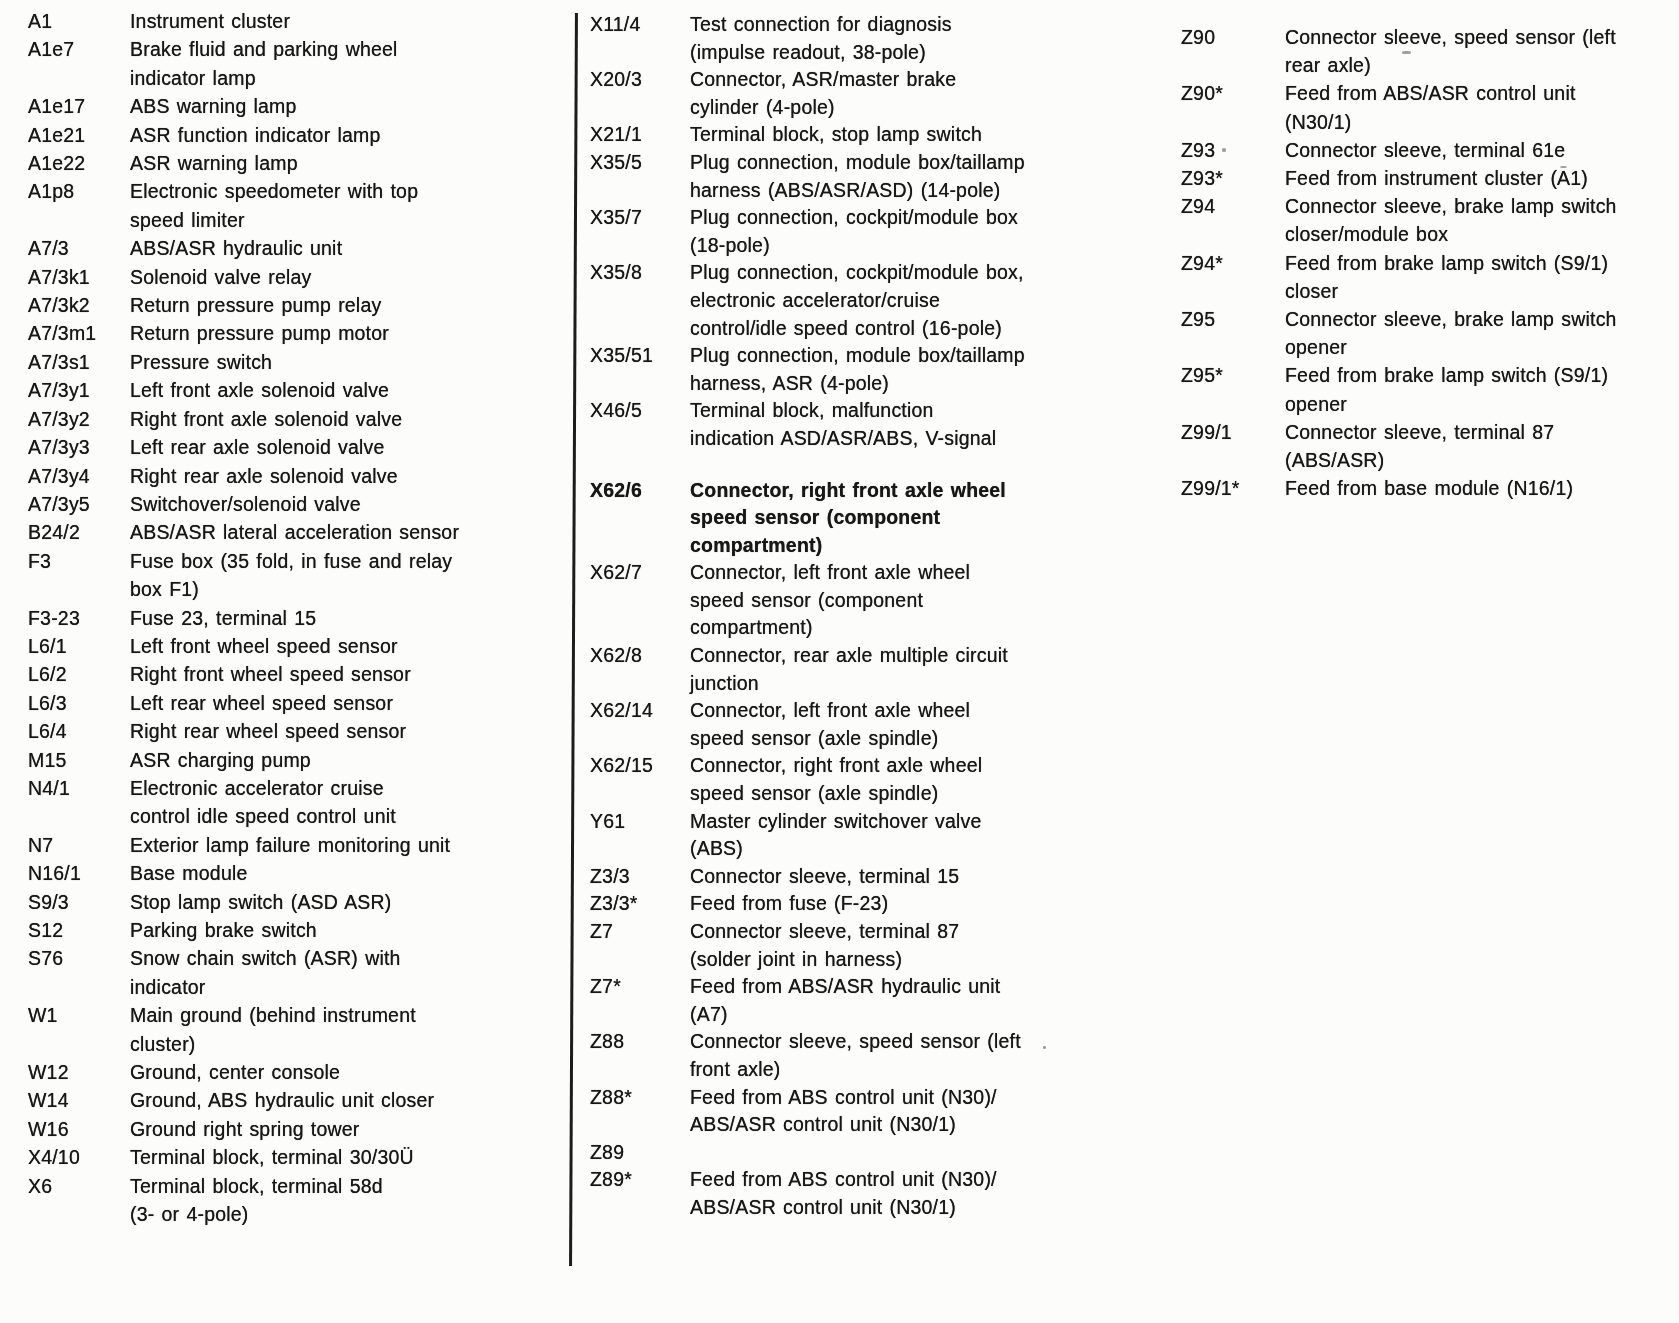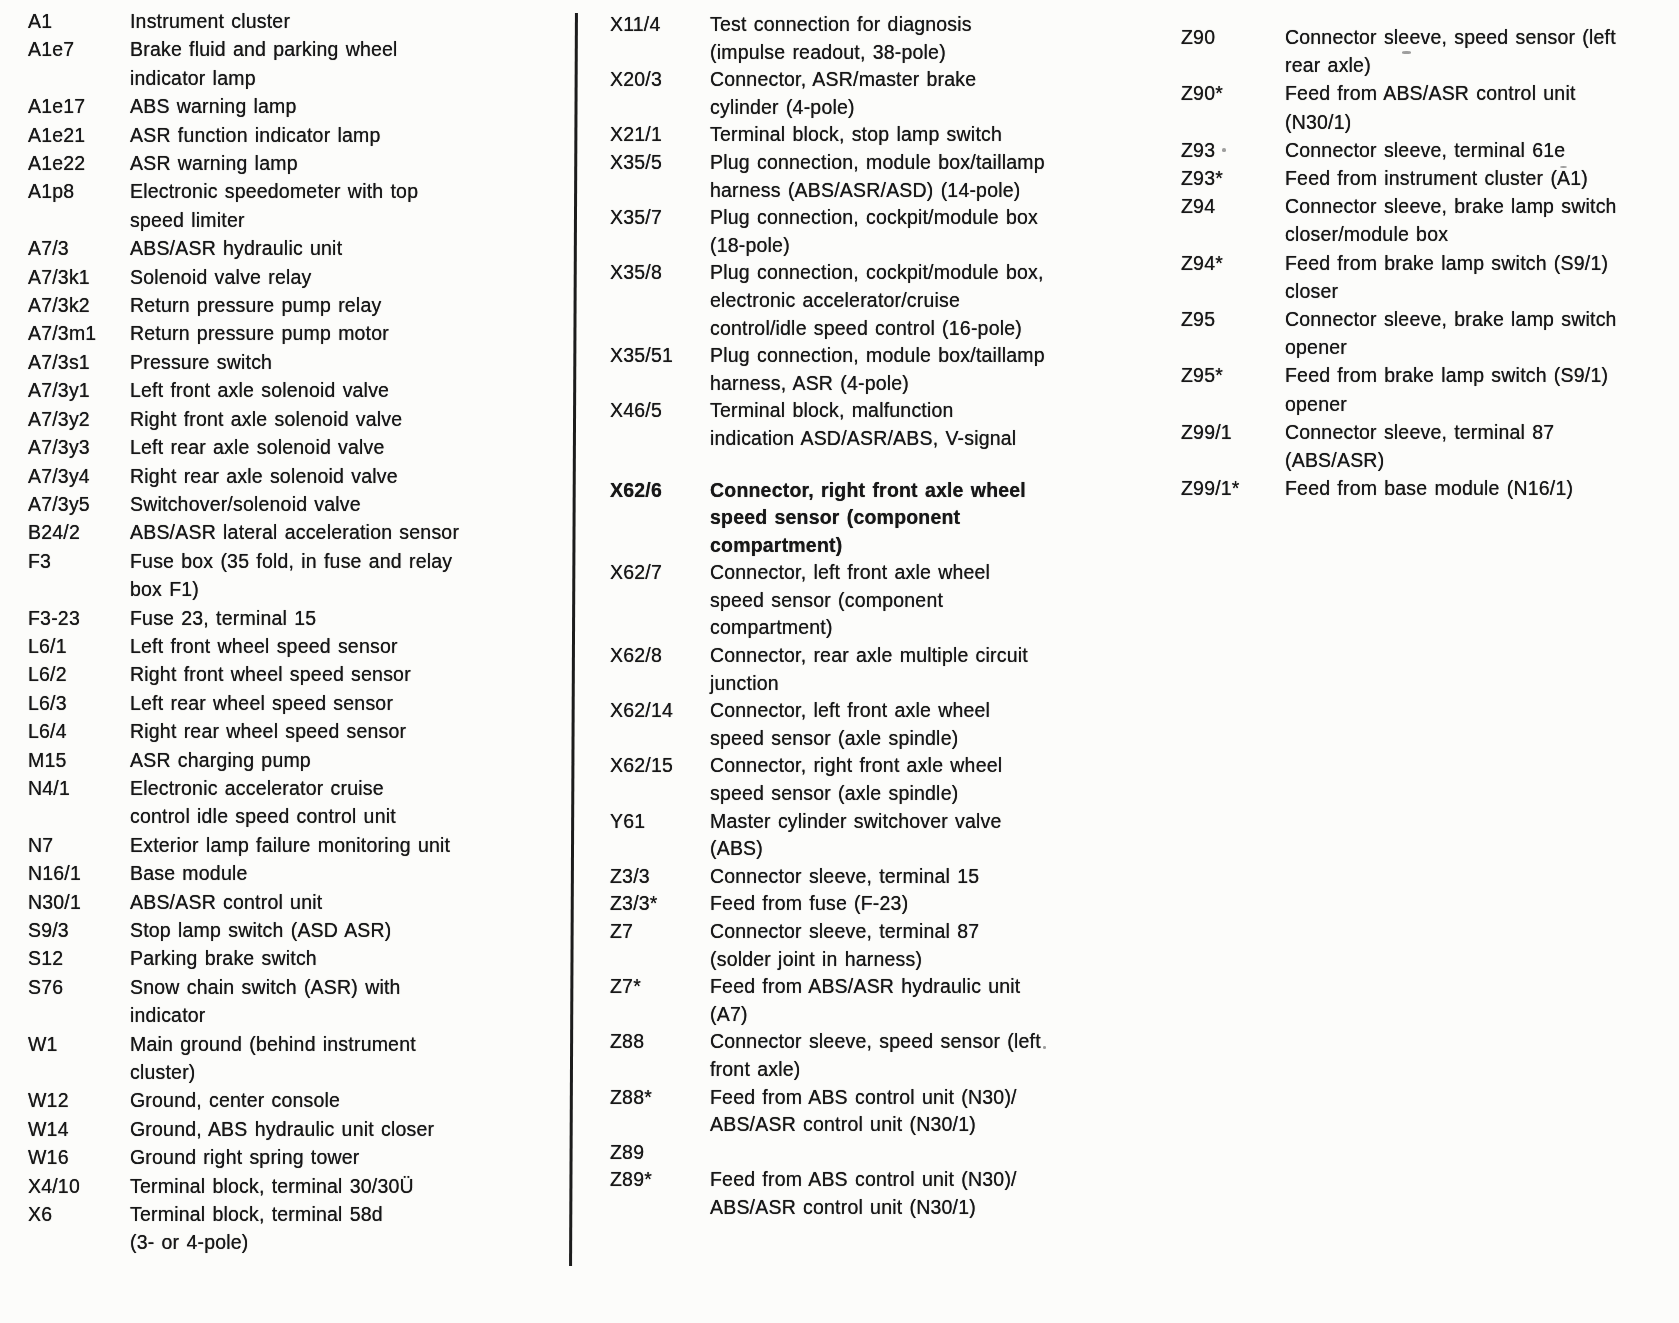--- a/index.html
+++ b/index.html
@@ -19,21 +19,21 @@
     letter-spacing: 0.2px;
     word-spacing: 1.5px;
     text-shadow: 0 0 0.7px rgba(10,10,10,0.85);
   }
   #col-1 { left: 28px;   top: 7px;  line-height: 28.4px; }
   #col-2 { left: 590px;  top: 11px; line-height: 27.6px; }
   #col-3 { left: 1173px; top: 23px; line-height: 28.2px; margin-left: 8px; }
   .entry { display: flex; align-items: flex-start; }
   .entry.gap { margin-top: 24px; font-weight: bold; }
   .code { flex: none; width: 102px; }
-  #col-2 .code { width: 100px; margin-left: 20px; }
+  #col-2 .code { width: 100px; }
   #col-3 .code { width: 104px; }
   .desc { white-space: pre-line; }
   .divider {
     position: absolute;
     left: 572px;
     top: 13px;
     width: 2.5px;
     height: 1253px;
     background: #1c1c1c;
     transform: rotate(0.27deg);
@@ -155,24 +155,20 @@
     </div>
     <div class="entry">
       <span class="code">N7</span>
       <span class="desc">Exterior lamp failure monitoring unit</span>
     </div>
     <div class="entry">
       <span class="code">N16/1</span>
       <span class="desc">Base module</span>
     </div>
     <div class="entry">
-      <span class="code">N30/1</span>
-      <span class="desc">ABS/ASR control unit</span>
-    </div>
-    <div class="entry">
       <span class="code">S9/3</span>
       <span class="desc">Stop lamp switch (ASD ASR)</span>
     </div>
     <div class="entry">
       <span class="code">S12</span>
       <span class="desc">Parking brake switch</span>
     </div>
     <div class="entry">
       <span class="code">S76</span>
       <span class="desc">Snow chain switch (ASR) with

